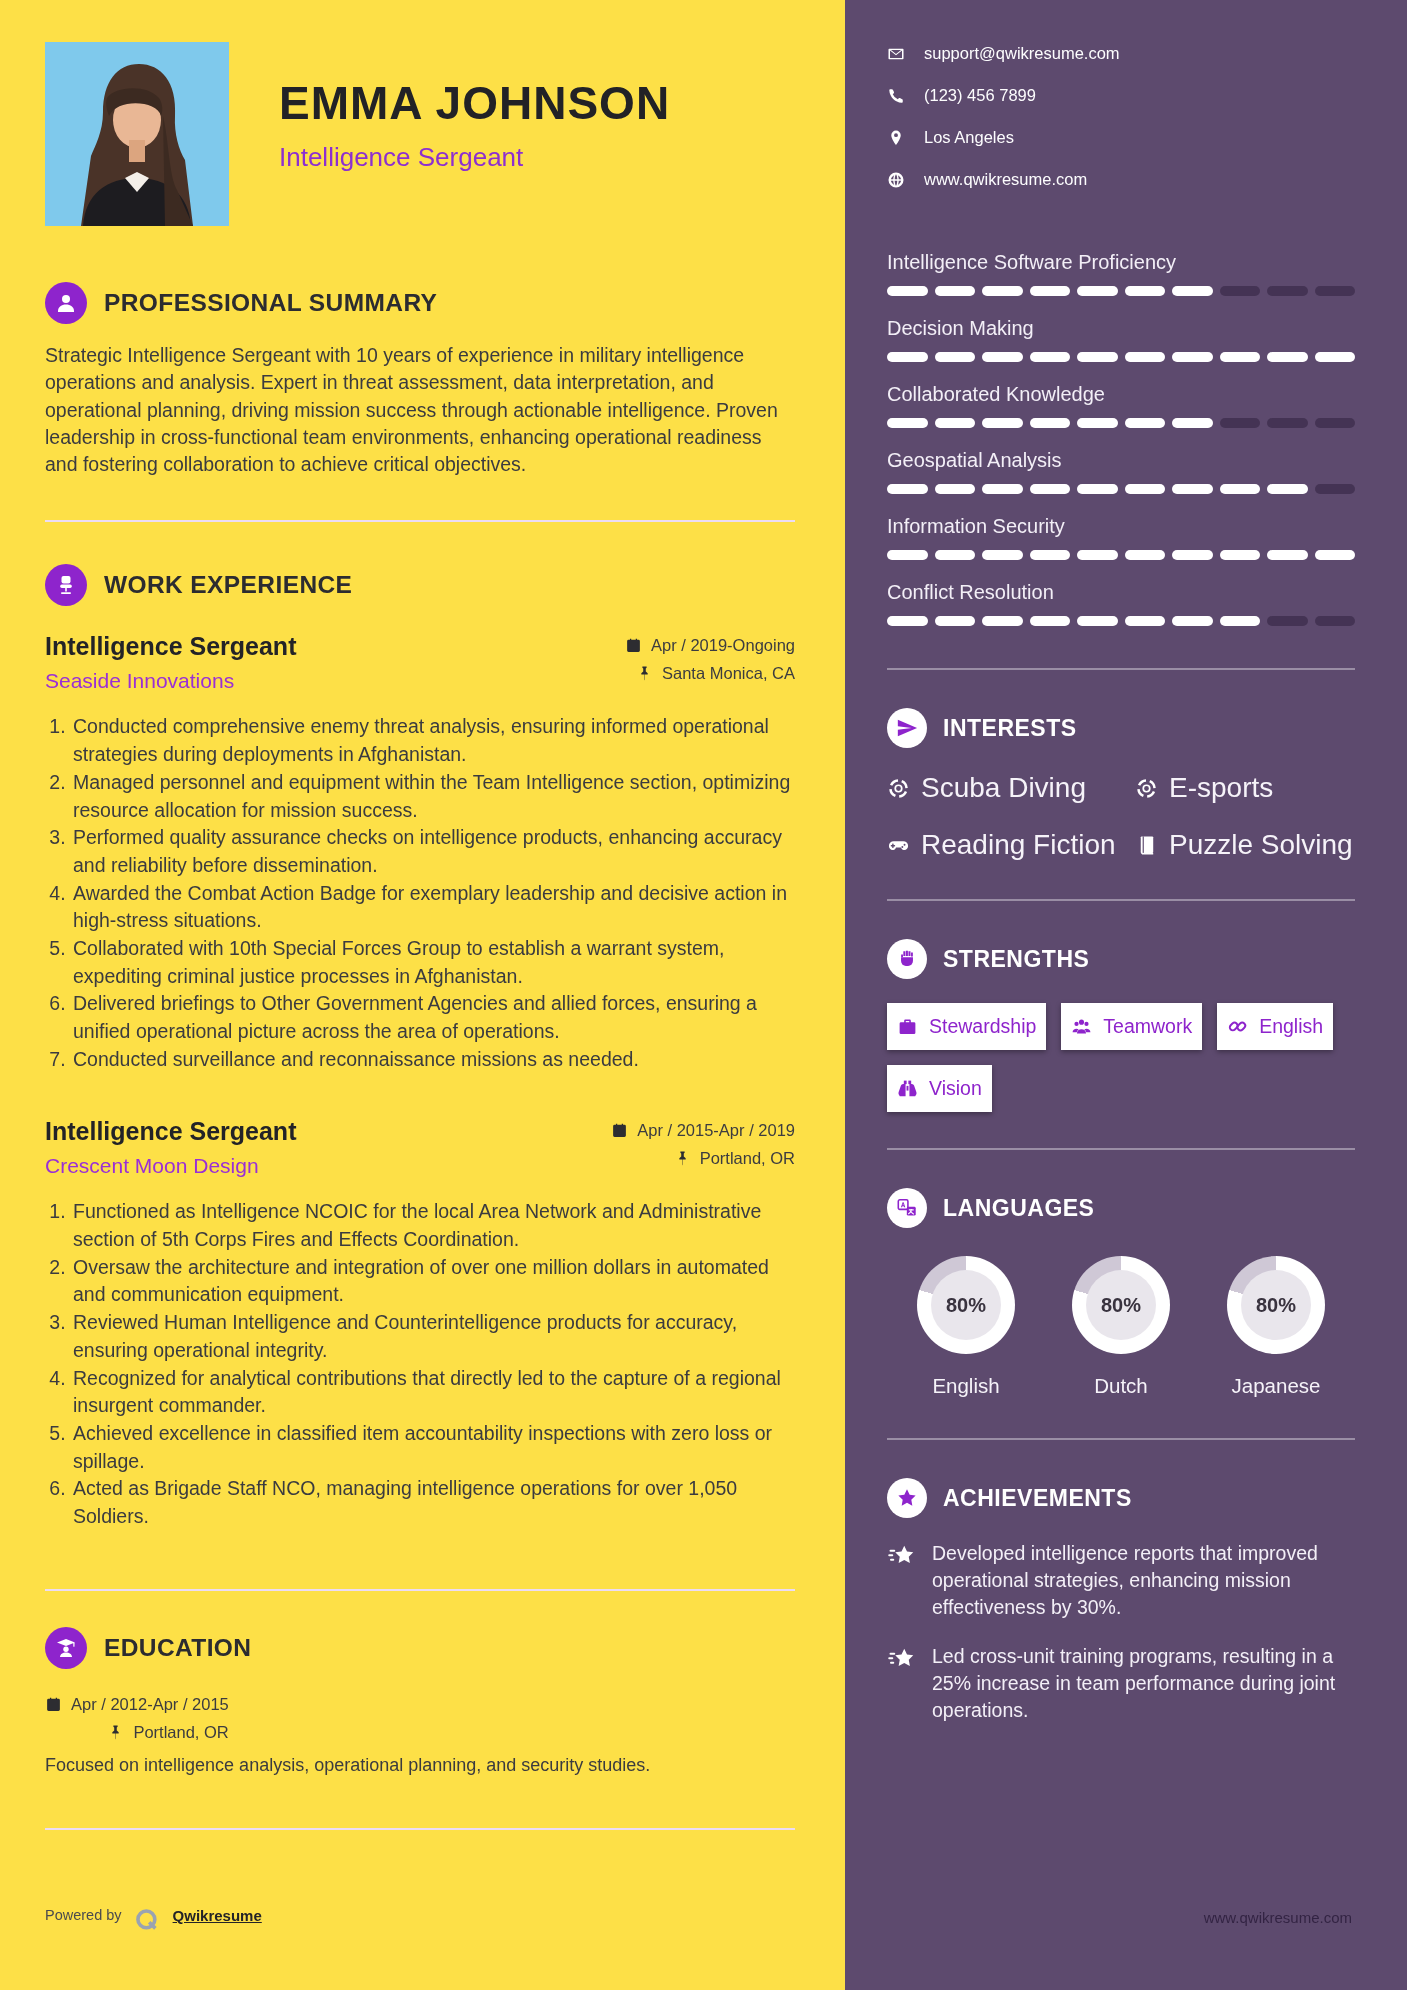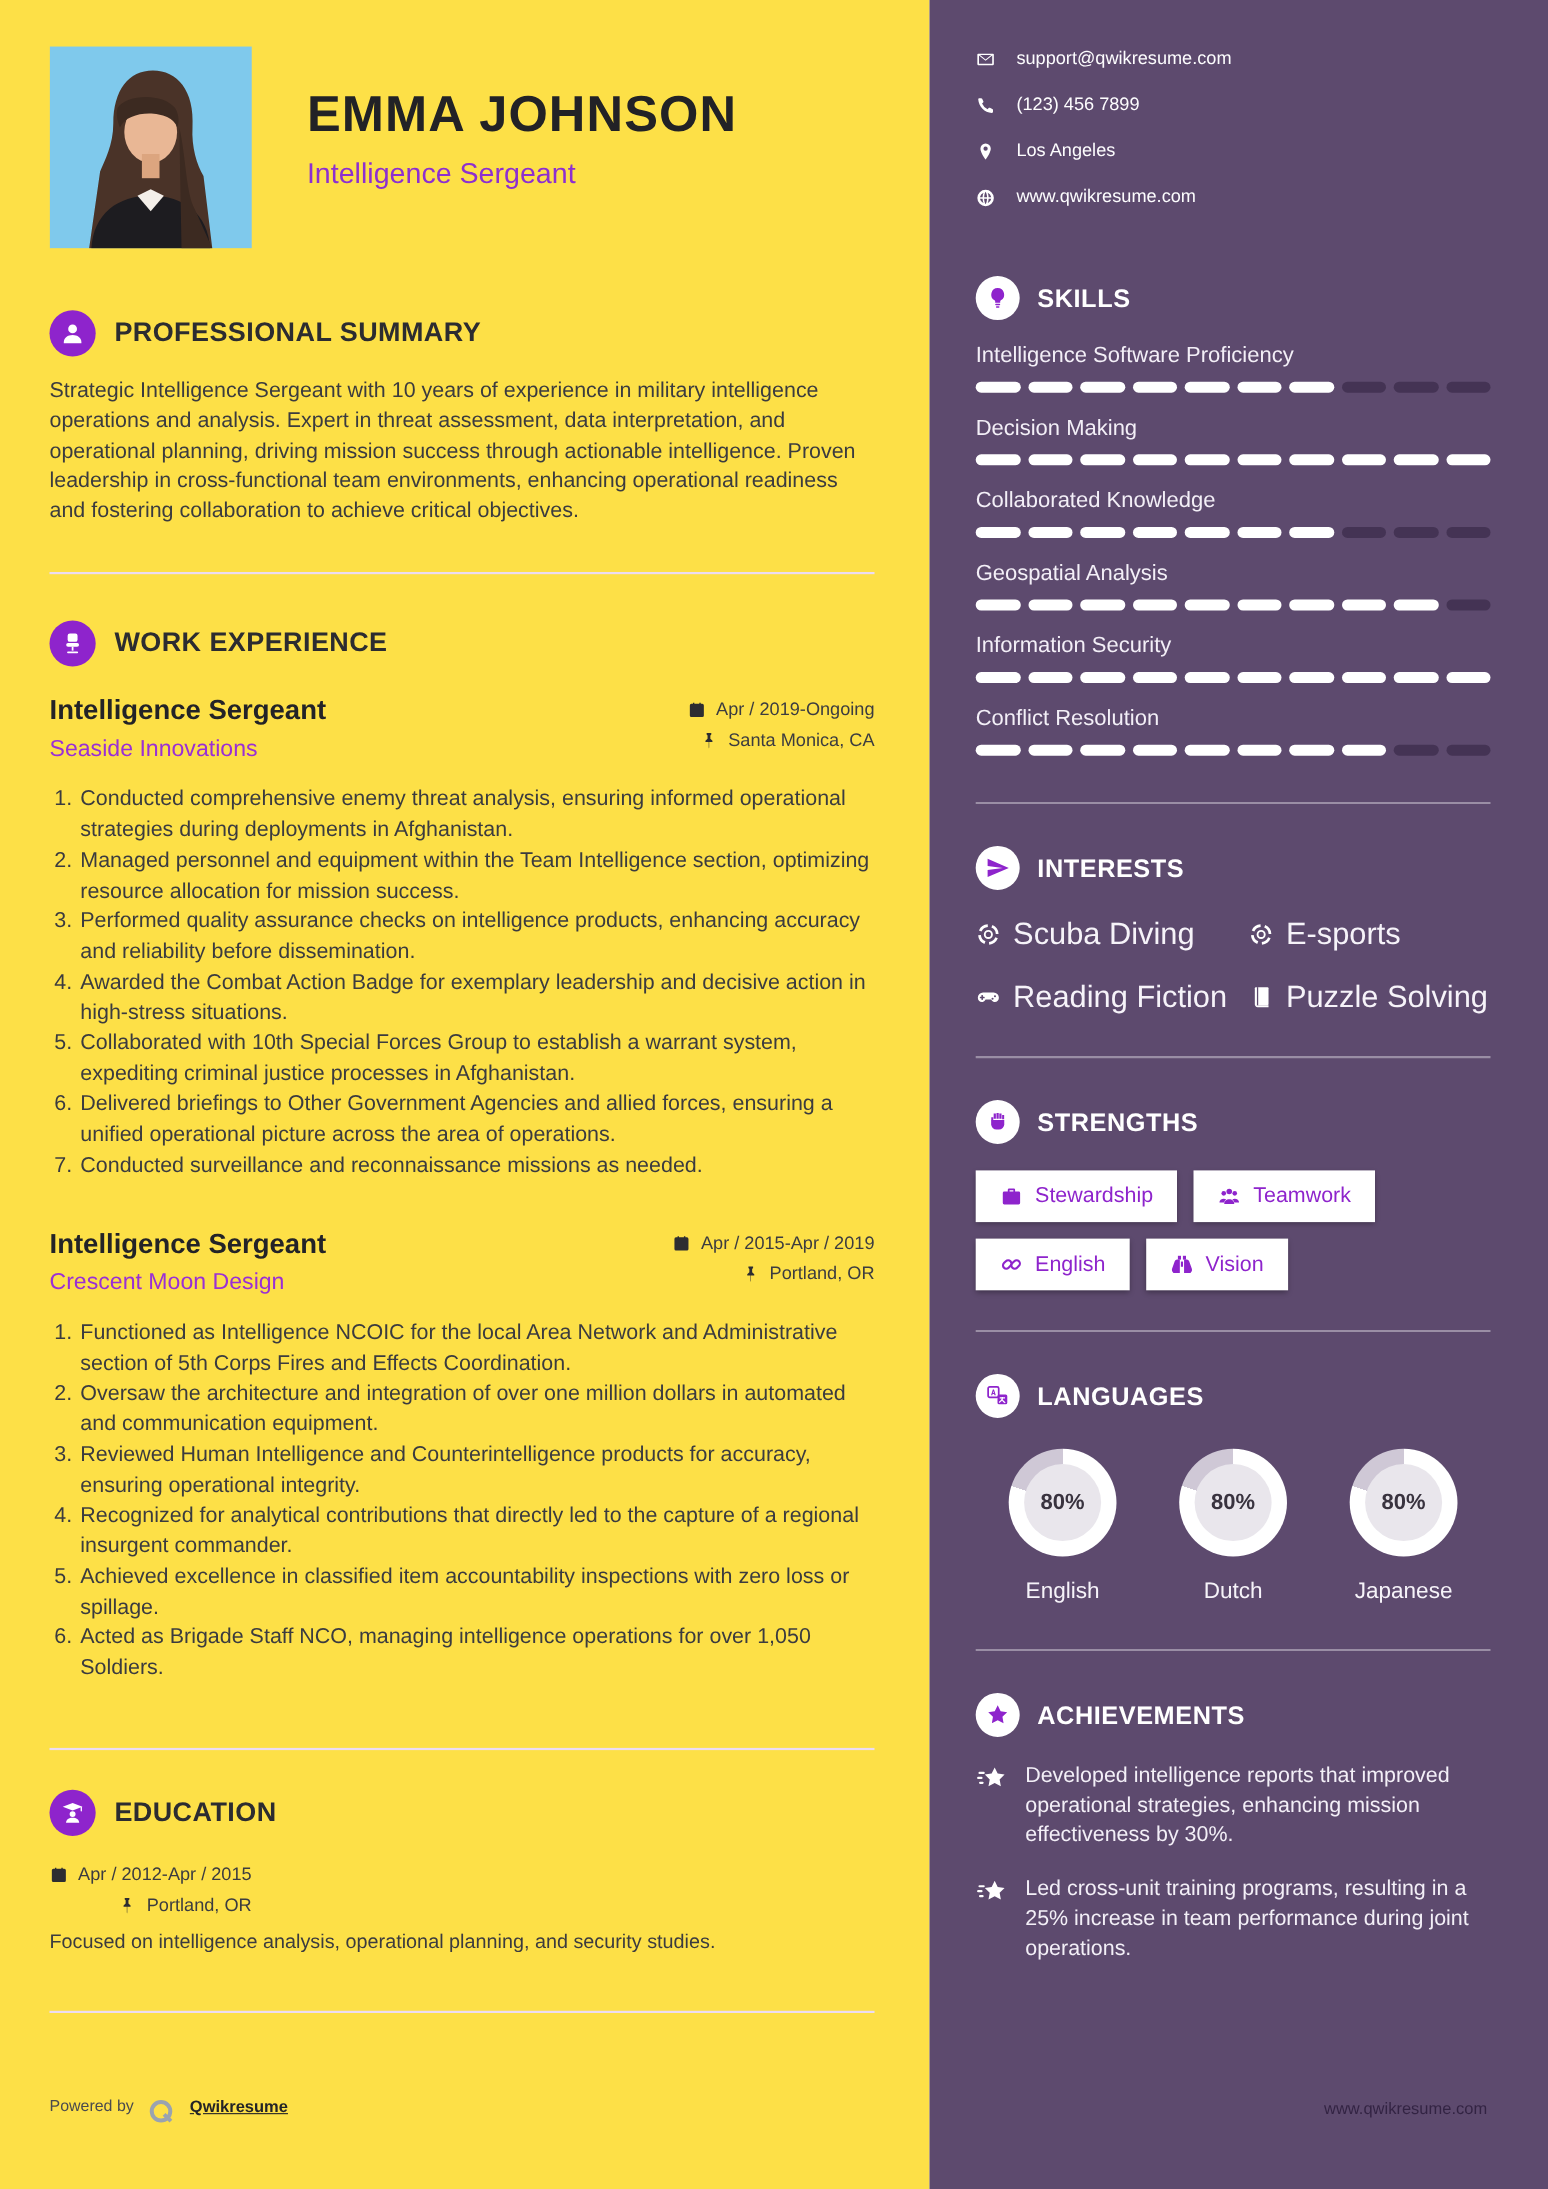--- a/index.html
+++ b/index.html
@@ -66,21 +66,21 @@
 
   .sdivider { border:none; border-top:2px solid rgba(255,255,255,.38); margin-top:42px; }
 
   .interests-sec { margin-top:38px; }
   .interests-grid { display:grid; grid-template-columns:53% 47%; row-gap:25px; margin-top:24px; }
   .interest { display:flex; align-items:center; gap:11px; font-size:28px; color:#f6f3f9; }
   .interest svg { width:23px; height:23px; fill:#fff; flex:0 0 23px; }
 
   .strengths-sec { margin-top:38px; }
   .badges { display:flex; flex-wrap:wrap; gap:15px; margin-top:24px; }
-  .badge { background:#fff; display:flex; align-items:center; gap:11px; padding:12px 22px; box-shadow:0 2px 5px rgba(0,0,0,.35); }
+  .badge { background:#fff; display:flex; align-items:center; gap:11px; padding:12px 10px; box-shadow:0 2px 5px rgba(0,0,0,.35); }
   .badge svg { width:21px; height:21px; fill:#8e24cc; }
   .badge .blabel { font-size:19.5px; color:#8e24cc; font-weight:500; }
 
   .langs-sec { margin-top:38px; }
   .lang-row { display:flex; justify-content:space-between; margin-top:28px; padding:0 4px; }
   .lang { display:flex; flex-direction:column; align-items:center; width:150px; }
   .donut { width:98px; height:98px; border-radius:50%; display:flex; align-items:center; justify-content:center; }
   .donut-in { width:70px; height:70px; border-radius:50%; background:#e9e6ec; display:flex; align-items:center; justify-content:center; font-size:20px; font-weight:700; color:#39333f; }
   .lang-name { margin-top:20px; font-size:20.5px; color:#f6f3f9; }
 
@@ -277,30 +277,20 @@
       <span class="txt">Los Angeles</span>
     </div>
     <div class="contact-row">
       <svg viewBox="0 0 24 24">
           <path d="M12 2a10 10 0 1 0 0 20 10 10 0 0 0 0-20zm6.9 9h-3.2a15 15 0 0 0-1.2-5.5A8 8 0 0 1 18.9 11zM12 4.3c.9 1.3 1.6 3.7 1.8 6.7h-3.5c.1-3 .8-5.4 1.7-6.7zM5.1 13h3.2c.1 2 .6 4 1.2 5.5A8 8 0 0 1 5.1 13zm3.2-2H5.1a8 8 0 0 1 4.4-5.5A15 15 0 0 0 8.3 11zm1.9 2h3.5c-.1 3-.8 5.4-1.7 6.7-.9-1.3-1.6-3.7-1.8-6.7zm4.3 5.5a15 15 0 0 0 1.2-5.5h3.2a8 8 0 0 1-4.4 5.5z"></path>
         </svg>
       <a class="txt">www.qwikresume.com</a>
     </div>
 
     <div class="skills-sec">
-      <div class="ssec-head">
-        <span class="ssec-ico">
-          <svg viewBox="0 0 24 24">
-              <path d="M12 2a6.5 6.5 0 0 0-3.2 12.1c.5.3.7.6.7 1.1v1.3h5v-1.3c0-.5.2-.8.7-1.1A6.5 6.5 0 0 0 12 2z"></path>
-              <rect x="9.5" y="17.5" width="5" height="1.6" rx=".8"></rect>
-              <rect x="10.2" y="20" width="3.6" height="1.6" rx=".8"></rect>
-            </svg>
-        </span>
-        <h2>SKILLS</h2>
-      </div>
       <div class="skill">
         <div class="skill-label">Intelligence Software Proficiency</div>
         <div class="dashes">
             <span class="dash on"></span>
             <span class="dash on"></span>
             <span class="dash on"></span>
             <span class="dash on"></span>
             <span class="dash on"></span>
             <span class="dash on"></span>
             <span class="dash on"></span>

